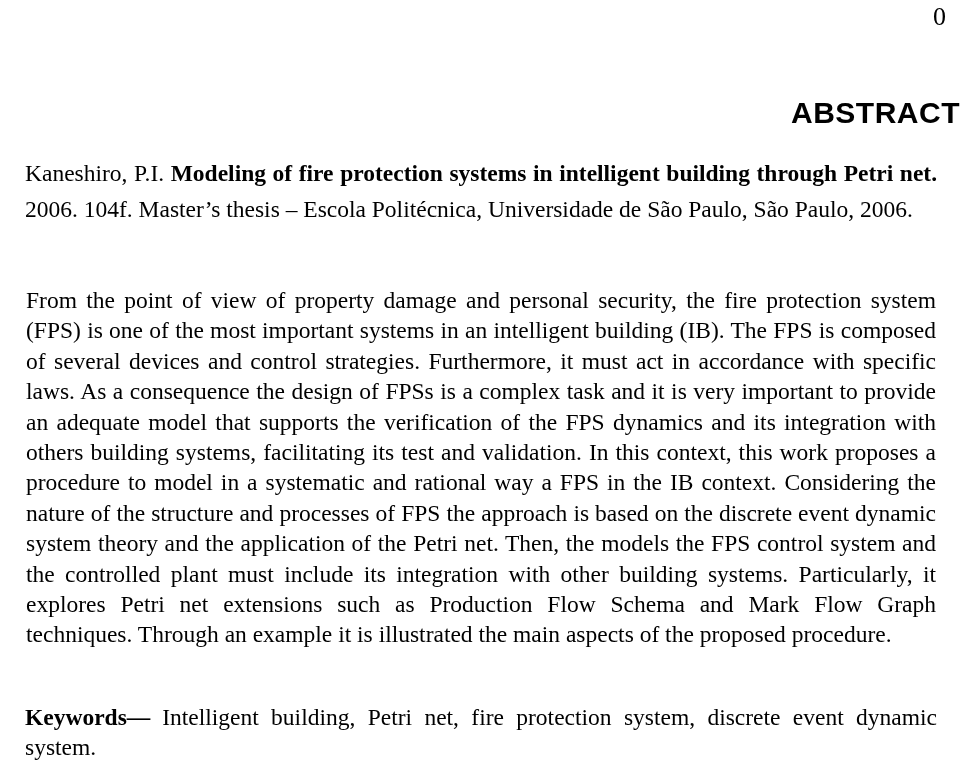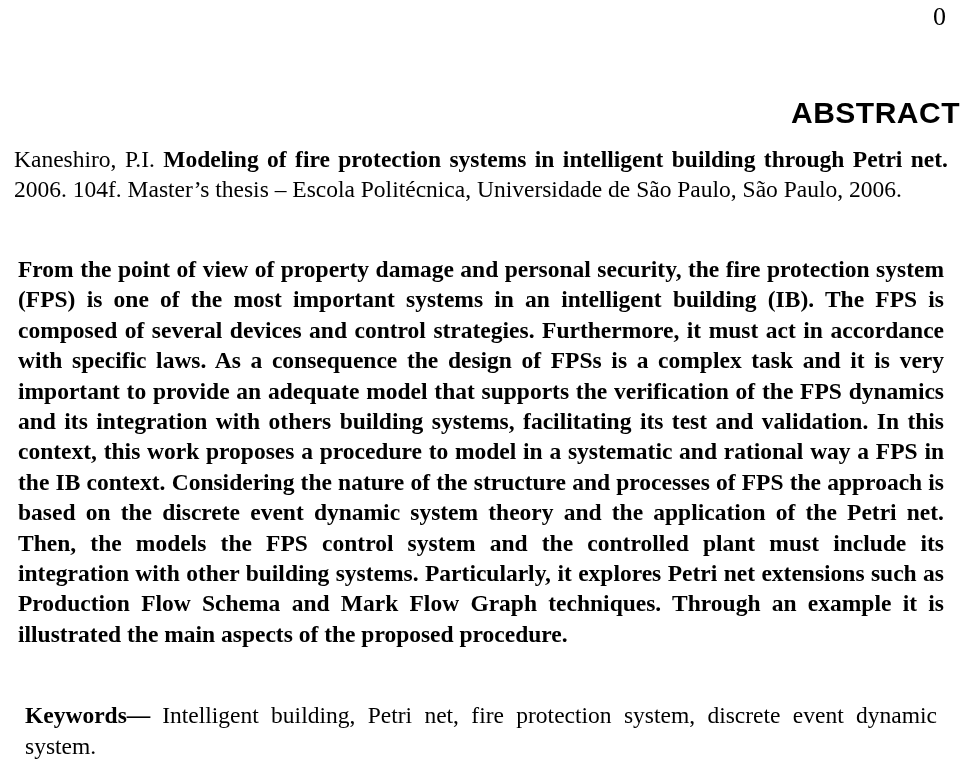--- a/index.html
+++ b/index.html
@@ -38,37 +38,36 @@
     color: #000;
   }
   .content {
     position: absolute;
     left: 14px;
     top: 144px;
     width: 934px;
   }
   .citation {
     font-size: 23.5px;
-    line-height: 30px;
+    line-height: 36px;
     text-align: justify;
     text-justify: inter-word;
-    margin: 0;
+    margin: 11px;
   }
   .citation .title {
     font-weight: bold;
   }
   .abstract-body {
-    margin: 4px;
+    margin: 12px;
     padding-top: 46px;
     font-size: 23.5px;
     line-height: 30.4px;
     text-align: justify;
     text-justify: inter-word;
     hyphens: none;
-    font-weight: bold;
   }
   .keywords {
     margin: 11px;
     padding-top: 40px;
     font-size: 23.5px;
     line-height: 30.4px;
     text-align: justify;
     text-justify: inter-word;
   }
   .keywords .kw-label {

